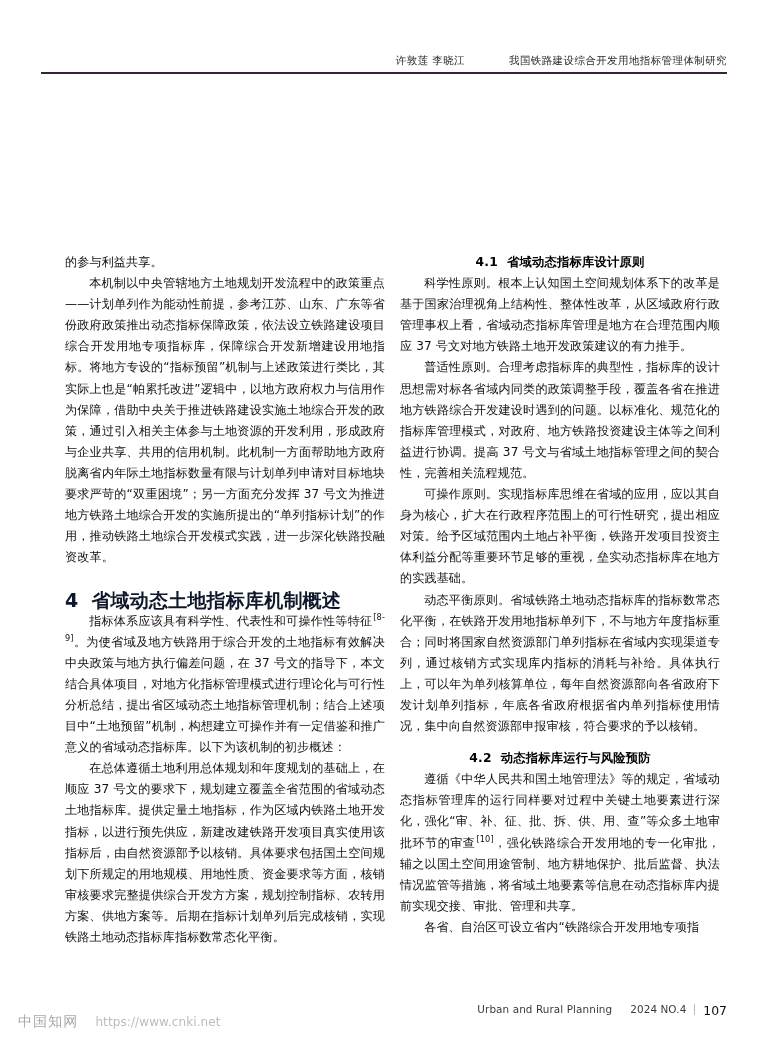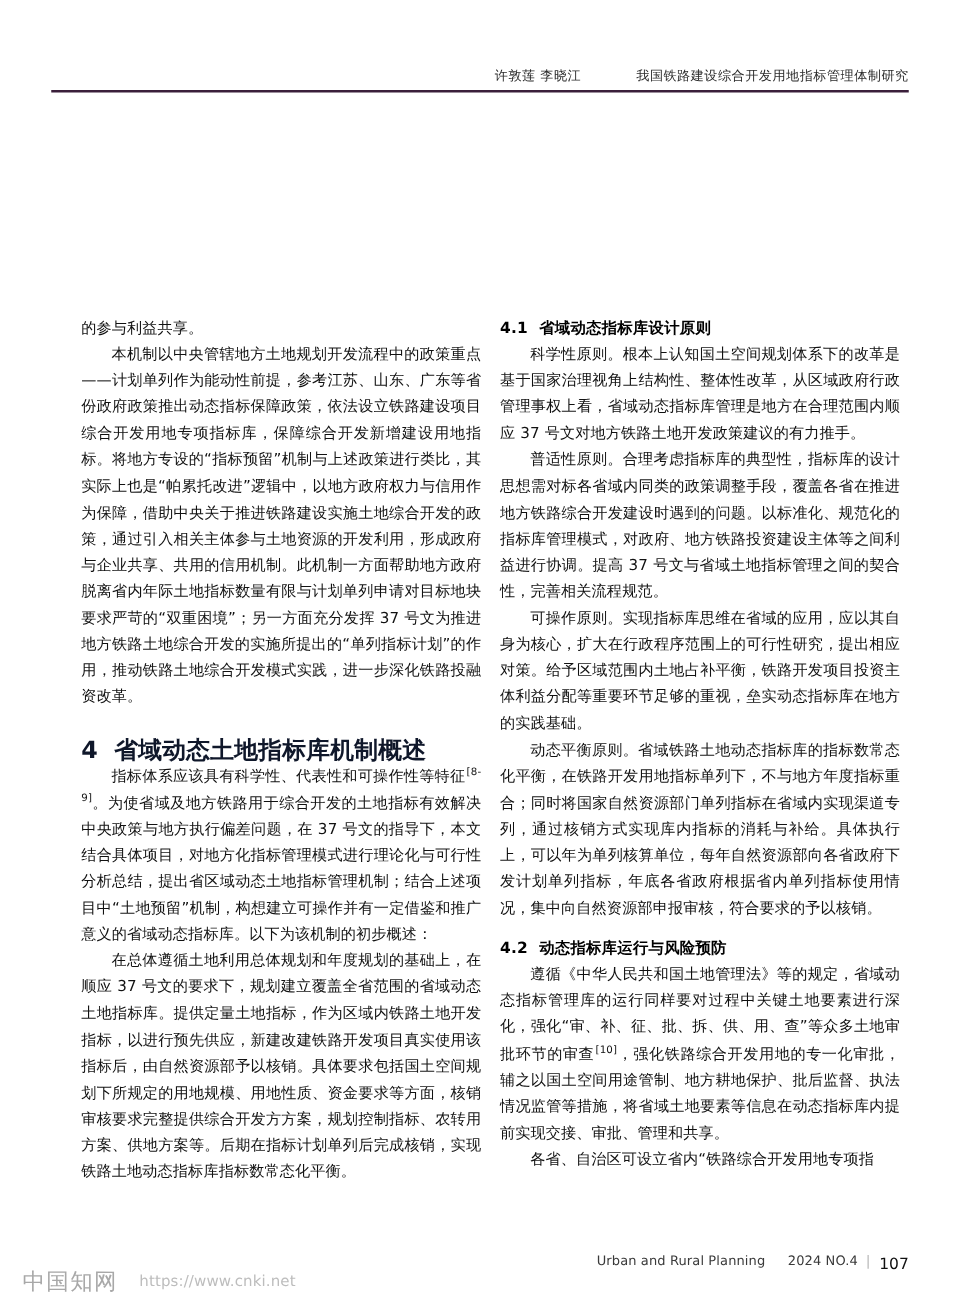--- a/index.html
+++ b/index.html
@@ -95,20 +95,21 @@
     color: #0f172a;
   }
   h2.sec-head .num { margin-right: 13px; }
   h3.sub-head {
     margin: 0;
     font-size: 12.3px;
     line-height: 21.1px;
     font-weight: bold;
     letter-spacing: 0.2px;
     color: #000000;
+    text-align: center;
   }
   h3.sub-head .num { margin-right: 9px; }
 
   .spacer-lg { height: 21.1px; }
   .spacer-md { height: 11px; }
 
   sup.ref {
     font-size: 8.2px;
     vertical-align: super;
     line-height: 0;
@@ -155,21 +156,21 @@
   .footer-cnki {
     position: absolute;
     left: 18px;
     top: 1013px;
     display: flex;
     align-items: center;
     gap: 17px;
     white-space: nowrap;
   }
   .cnki-mark {
-    font-size: 18px;
+    font-size: 14px;
     color: #a8a8a8;
     letter-spacing: 1.1px;
   }
   .cnki-url {
     font-size: 12px;
     color: #bdbdbd;
     letter-spacing: 0.1px;
   }
 </style>
 </head>

